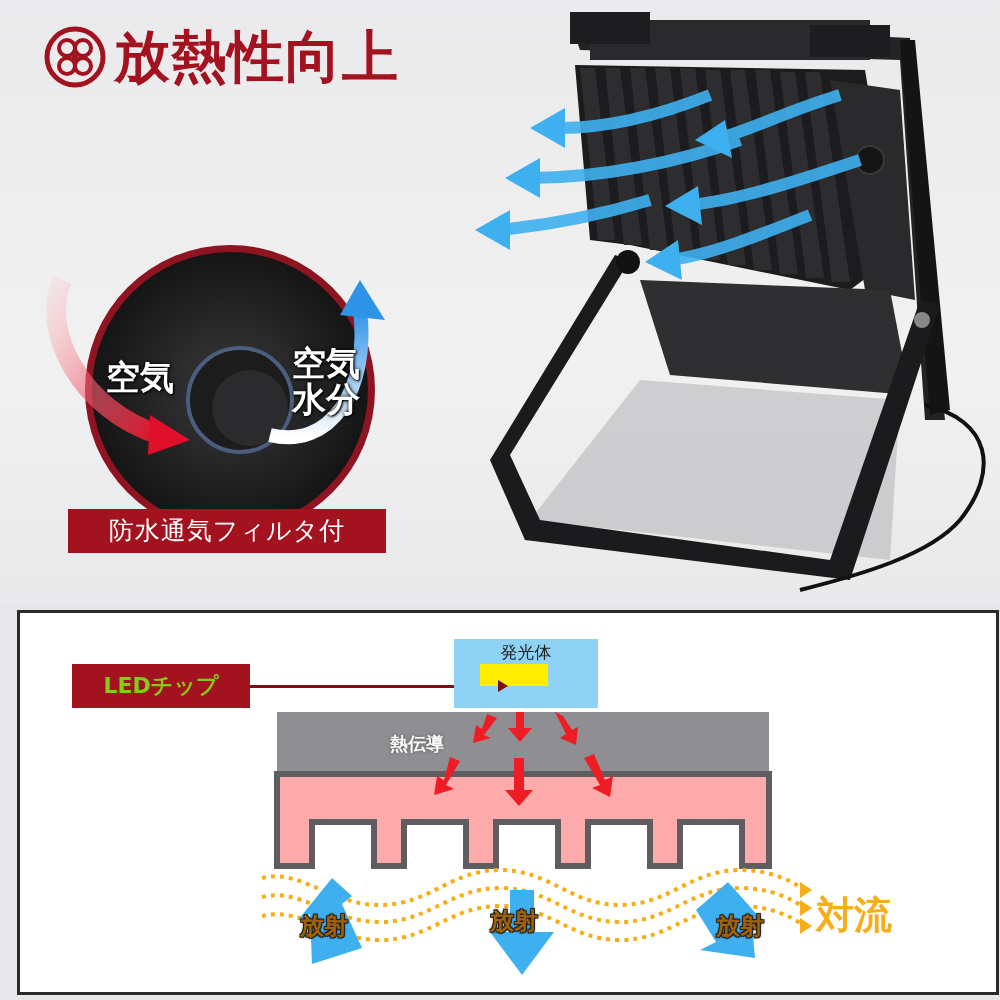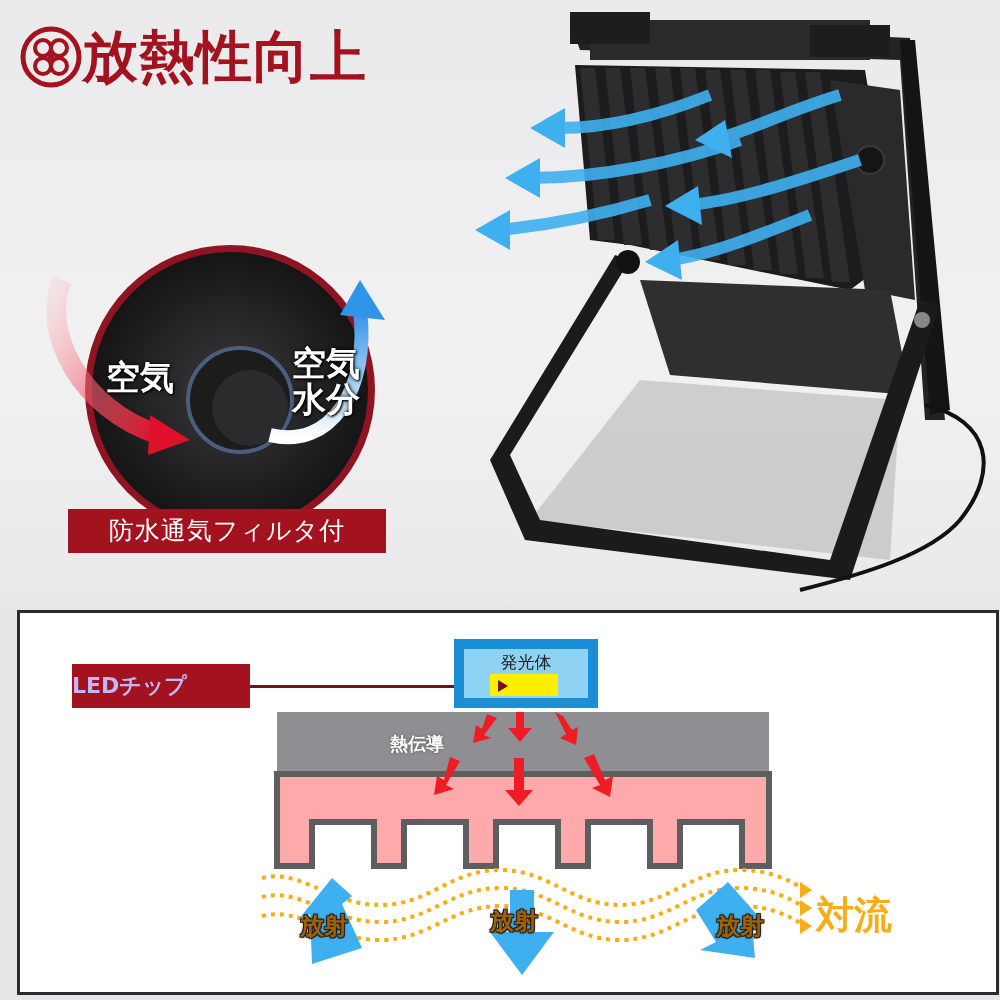--- a/index.html
+++ b/index.html
@@ -1,30 +1,30 @@
 <!DOCTYPE html>
 <html><head>
 <meta charset="utf-8">
 <style>
 *{box-sizing:border-box;margin:0;padding:0}
 body{width:1000px;height:1000px;overflow:hidden;background:#e7e7e9;font-family:"DejaVu Sans","Liberation Sans",sans-serif;position:relative}
 .top{position:absolute;left:0;top:0;width:1000px;height:605px;background:linear-gradient(180deg,#eaeaec 0%,#f1f1f2 60%,#e9e9eb 100%)}
-.title{position:absolute;left:20px;top:26px;display:flex;align-items:center;}
+.title{position:absolute;left:44px;top:26px;display:flex;align-items:center;gap:8px}
 .title-text{font-size:56px;font-weight:bold;color:#a3121f;letter-spacing:1px;line-height:60px}
 .desc{position:absolute;left:42px;top:104px;font-size:22px;line-height:32px;color:#222;width:420px}
 .desc span{display:block;white-space:nowrap}
 .photo{position:absolute;left:470px;top:0;width:530px;height:600px}
 .inset{position:absolute;left:40px;top:240px;width:380px;height:330px}
 .inset-label{position:absolute;left:68px;top:509px;width:318px;height:44px;background:#a3121f;color:#fff;font-size:25px;line-height:44px;text-align:center;letter-spacing:1px}
 .lbl-air{position:absolute;left:106px;top:355px;font-size:34px;font-weight:bold;color:#fff;text-shadow:0 0 4px #000,1px 1px 2px #000}
 .lbl-air2{position:absolute;left:292px;top:345px;font-size:34px;font-weight:bold;color:#fff;line-height:36px;text-shadow:0 0 4px #000,1px 1px 2px #000}
 .diagram{position:absolute;left:17px;top:610px;width:982px;height:385px;background:#fff;border:3px solid #2b2b2b}
-.led-label{position:absolute;left:72px;top:664px;width:178px;height:44px;background:#a3121f;color:#c4b5fd;font-size:22px;font-weight:bold;line-height:44px;text-align:left}
+.led-label{position:absolute;left:72px;top:664px;width:178px;height:44px;background:#a3121f;color:#84cc16;font-size:22px;font-weight:bold;line-height:44px;text-align:center}
 .led-line{position:absolute;left:250px;top:685px;width:248px;height:3px;background:#7a0f18}
-.emitter{position:absolute;left:454px;top:639px;width:144px;height:69px;background:#1a8fd8;padding:10px}
+.emitter{position:absolute;left:454px;top:639px;width:144px;height:69px;background:#1a8fd8;}
 .emitter-inner{width:100%;height:100%;background:#8fd3f4;position:relative}
 .emitter-text{position:absolute;left:0;right:0;top:2px;text-align:center;font-size:17px;color:#222}
 .emitter-chip{position:absolute;left:26px;top:25px;width:68px;height:22px;background:#ffee00}
 .conduct{position:absolute;left:277px;top:712px;width:492px;height:62px;background:#8f8f93}
 .conduct-label{position:absolute;left:390px;top:732px;font-size:18px;font-weight:bold;color:#fff;text-shadow:0 0 3px #555}
 .rad-label{position:absolute;font-size:24px;font-weight:bold;color:#a16207;text-shadow:-1px -1px 0 #222,1px -1px 0 #222,-1px 1px 0 #222,1px 1px 0 #222,0 0 3px #000}
 .conv-label{position:absolute;left:816px;top:890px;font-size:38px;font-weight:bold;color:#f7ad15}
 svg{position:absolute;overflow:visible}
 </style>
 </head>

